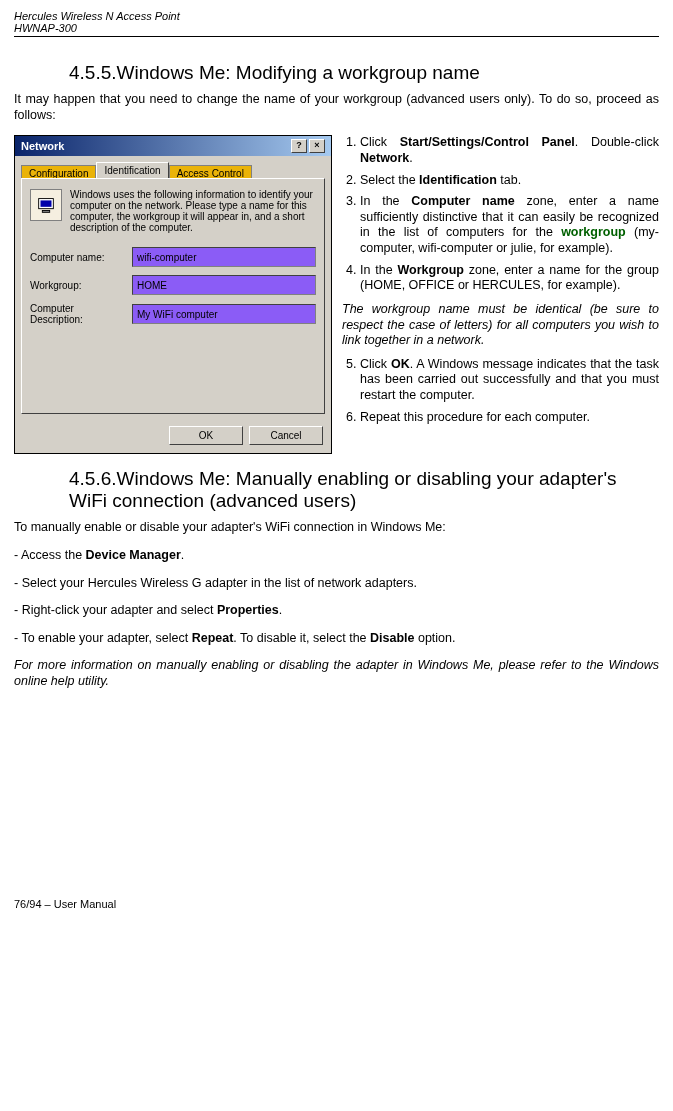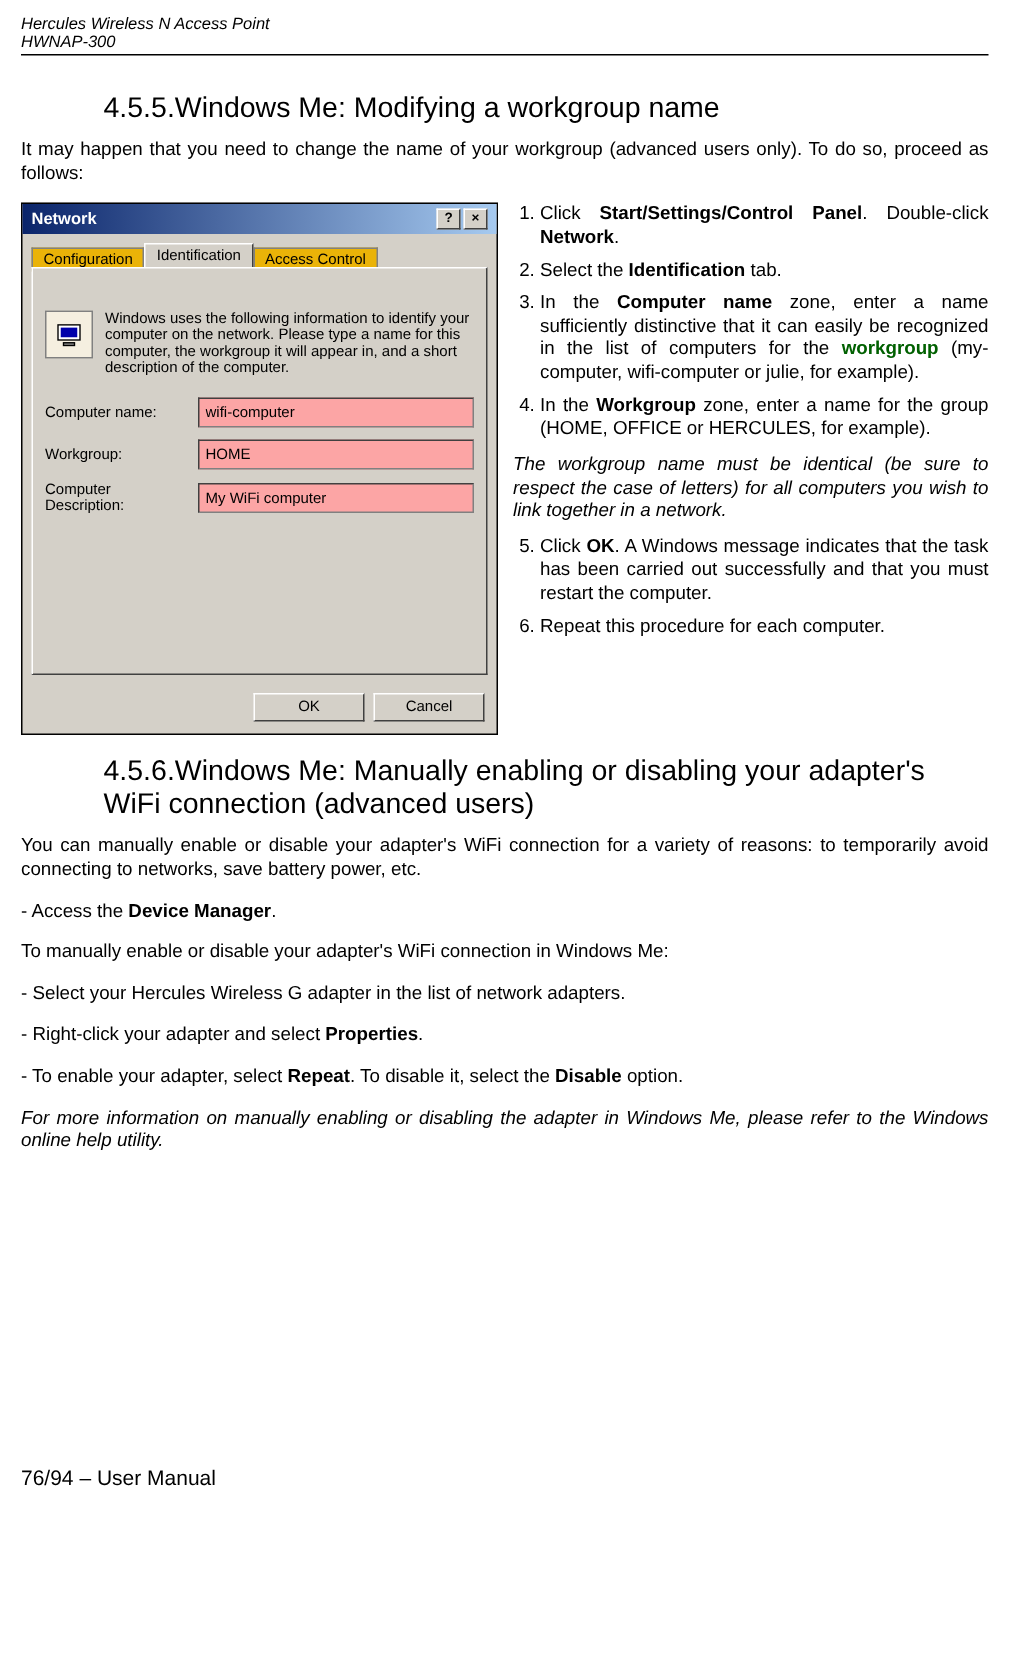--- a/index.html
+++ b/index.html
@@ -95,21 +95,21 @@
     font-weight: normal;
     top: 0;
     z-index: 2;
   }
   .panel {
     margin: 0 6px 6px 6px;
     border: 1px solid #fff;
     border-right-color: #404040;
     border-bottom-color: #404040;
     background: #d4d0c8;
-    padding: 28px 8px;
+    padding: 10px 8px;
     position: relative;
     z-index: 1;
   }
   .info-row {
     display: flex;
     gap: 8px;
     font-size: 10px;
     margin-bottom: 14px;
   }
   .info-icon {
@@ -128,21 +128,21 @@
     align-items: center;
     font-size: 10px;
     margin: 8px 0;
     gap: 18px;
   }
   .field-label {
     flex: 0 0 84px;
   }
   .field-input {
     flex: 1;
-    background: #fca5a5;
+    background: #8b5cf6;
     border: 1px solid #808080;
     border-top-color: #404040;
     border-left-color: #404040;
     padding: 2px 4px;
     font-size: 10px;
     height: 14px;
     font-family: Tahoma, Arial, sans-serif;
   }
   .buttons-row {
     display: flex;
@@ -176,21 +176,21 @@
   .italic-note {
     font-style: italic;
     margin: 8px 0;
   }
   .green {
     color: #006000;
     font-weight: bold;
   }
   .spacer-big { height: 190px; }
   .footer {
-    font-size: 14px;
+    font-size: 11px;
     margin-top: 10px;
   }
   b { font-weight: bold; }
 </style>
 </head>
 <body>
 
 <div class="page">
   <div class="header-bar">
     <span>Hercules Wireless N Access Point</span>
@@ -262,24 +262,23 @@
         <li><span>Click </span><b>OK</b><span>.  A Windows message indicates that the task has been carried out successfully and that you must restart the computer.</span></li>
         <li>Repeat this procedure for each computer.</li>
       </ol>
     </div>
   </div>
 
   <h2 class="section-title">
     <span>4.5.6.</span><span>Windows Me:  Manually enabling or disabling your adapter's WiFi connection (advanced users)</span>
   </h2>
 
-  <p class="body-text">You can manually enable or disable your adapter's WiFi connection for a variety of reasons: to temporarily avoid connecting to networks, save battery power, etc.</p>
+  <p class="body-text">To manually enable or disable your adapter's WiFi connection in Windows Me:</p>
+
   <p class="body-text"><span>- Access the </span><b>Device Manager</b><span>.</span></p>
-
-  <p class="body-text">To manually enable or disable your adapter's WiFi connection in Windows Me:</p>
   <p class="body-text">- Select your Hercules Wireless G adapter in the list of network adapters.</p>
   <p class="body-text"><span>- Right-click your adapter and select </span><b>Properties</b><span>.</span></p>
   <p class="body-text"><span>- To enable your adapter, select </span><b>Repeat</b><span>.  To disable it, select the </span><b>Disable</b><span> option.</span></p>
 
   <p class="body-text italic-note">For more information on manually enabling or disabling the adapter in Windows Me, please refer to the Windows online help utility.</p>
 
   <div class="spacer-big"></div>
 
   <div class="footer">76/94 – User Manual</div>
 </div>

